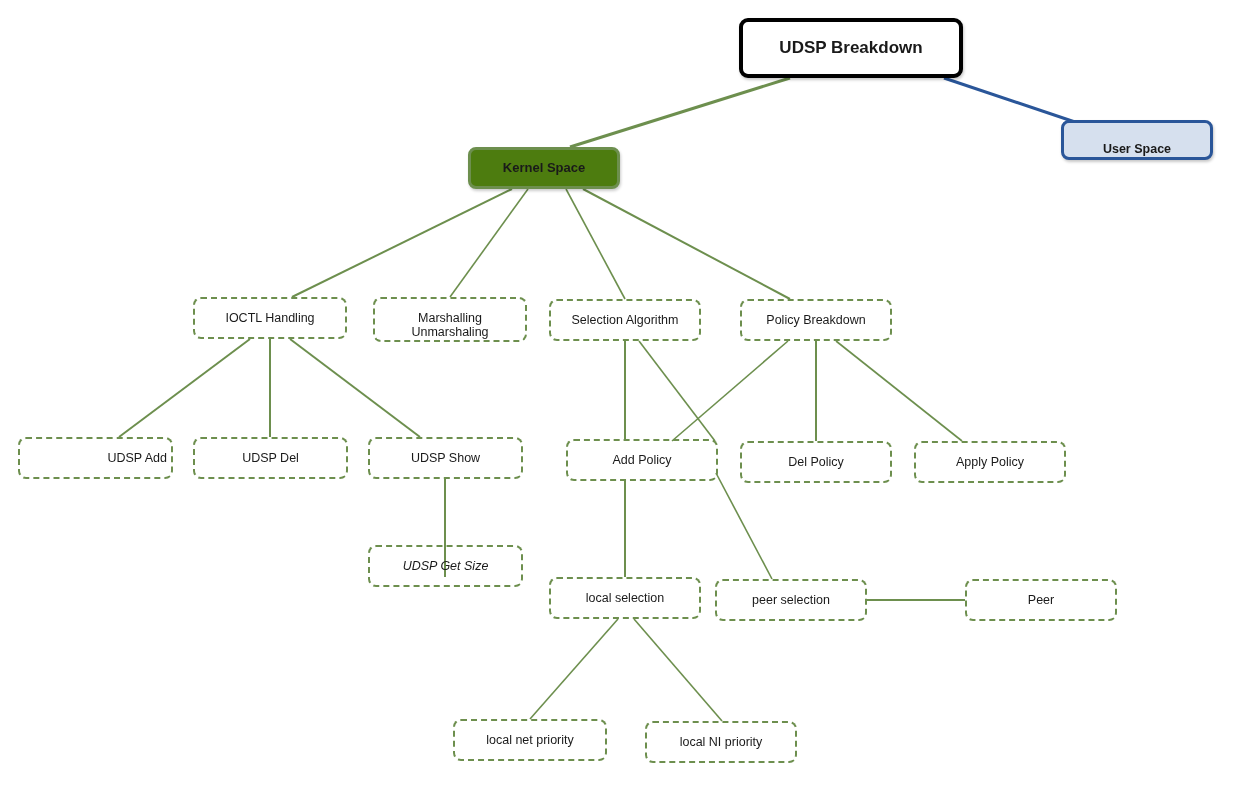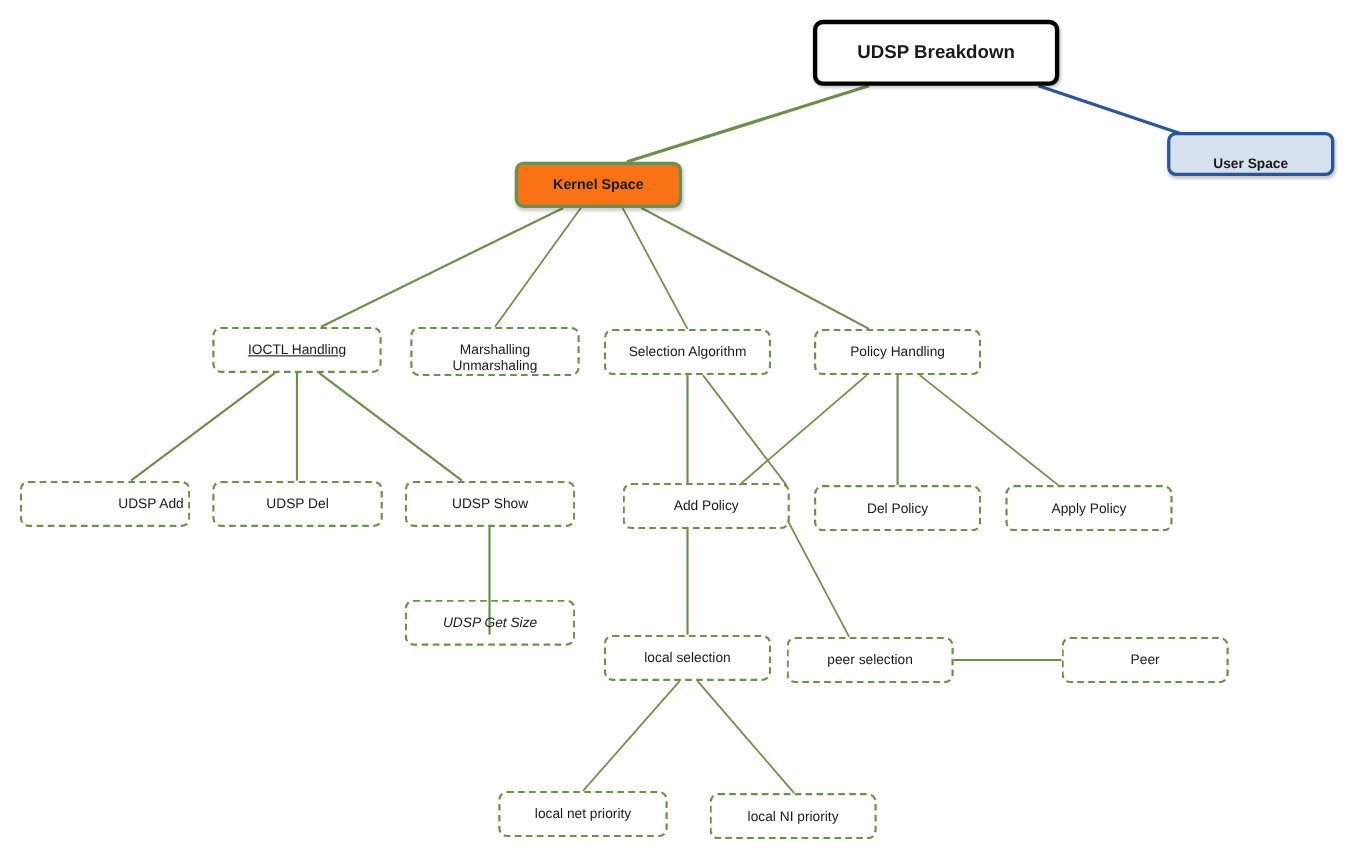--- a/index.html
+++ b/index.html
@@ -48,21 +48,21 @@
     border: 3px solid #2a5699;
     border-radius: 8px;
     background: #d6e0ee;
     font-weight: bold;
     font-size: 12.5px;
     box-shadow: 1px 2px 3px rgba(0,0,0,0.22);
   }
   .node-kernel {
     border: 3px solid #6d8f4e;
     border-radius: 8px;
-    background: #f97316;
+    background: #4d7c0f;
     font-weight: bold;
     font-size: 13px;
     box-shadow: 1px 2px 3px rgba(0,0,0,0.20);
   }
   .node-dashed {
     border: 2px dashed #6d8f4e;
     border-radius: 8px;
     background: transparent;
     font-weight: normal;
     font-size: 12.5px;
@@ -102,32 +102,32 @@
   <div id="node-layer">
       <div class="node node-root" style="left: 739px; top: 18px; width: 224px; height: 60px;">
         <span class="node-label">UDSP Breakdown</span>
       </div>
       <div class="node node-user" style="left: 1061px; top: 120px; width: 152px; height: 40px; align-items: flex-end;">
         <span class="node-label">User Space</span>
       </div>
       <div class="node node-kernel" style="left: 468px; top: 147px; width: 152px; height: 42px;">
         <span class="node-label">Kernel Space</span>
       </div>
-      <div class="node node-dashed" style="left: 193px; top: 297px; width: 154px; height: 42px; text-decoration: underline;">
+      <div class="node node-dashed" style="left: 193px; top: 297px; width: 154px; height: 42px;">
         <span class="node-label">IOCTL Handling</span>
       </div>
       <div class="node node-dashed" style="left: 373px; top: 297px; width: 154px; height: 45px; align-items: flex-end;">
         <span class="node-label">Marshalling
 Unmarshaling</span>
       </div>
       <div class="node node-dashed" style="left: 549px; top: 299px; width: 152px; height: 42px; justify-content: center;">
         <span class="node-label">Selection Algorithm</span>
       </div>
       <div class="node node-dashed" style="left: 740px; top: 299px; width: 152px; height: 42px;">
-        <span class="node-label">Policy Handling</span>
+        <span class="node-label">Policy Breakdown</span>
       </div>
       <div class="node node-dashed" style="left: 18px; top: 437px; width: 155px; height: 42px; justify-content: flex-end;">
         <span class="node-label">UDSP Add</span>
       </div>
       <div class="node node-dashed" style="left: 193px; top: 437px; width: 155px; height: 42px;">
         <span class="node-label">UDSP Del</span>
       </div>
       <div class="node node-dashed" style="left: 368px; top: 437px; width: 155px; height: 42px;">
         <span class="node-label">UDSP Show</span>
       </div>

